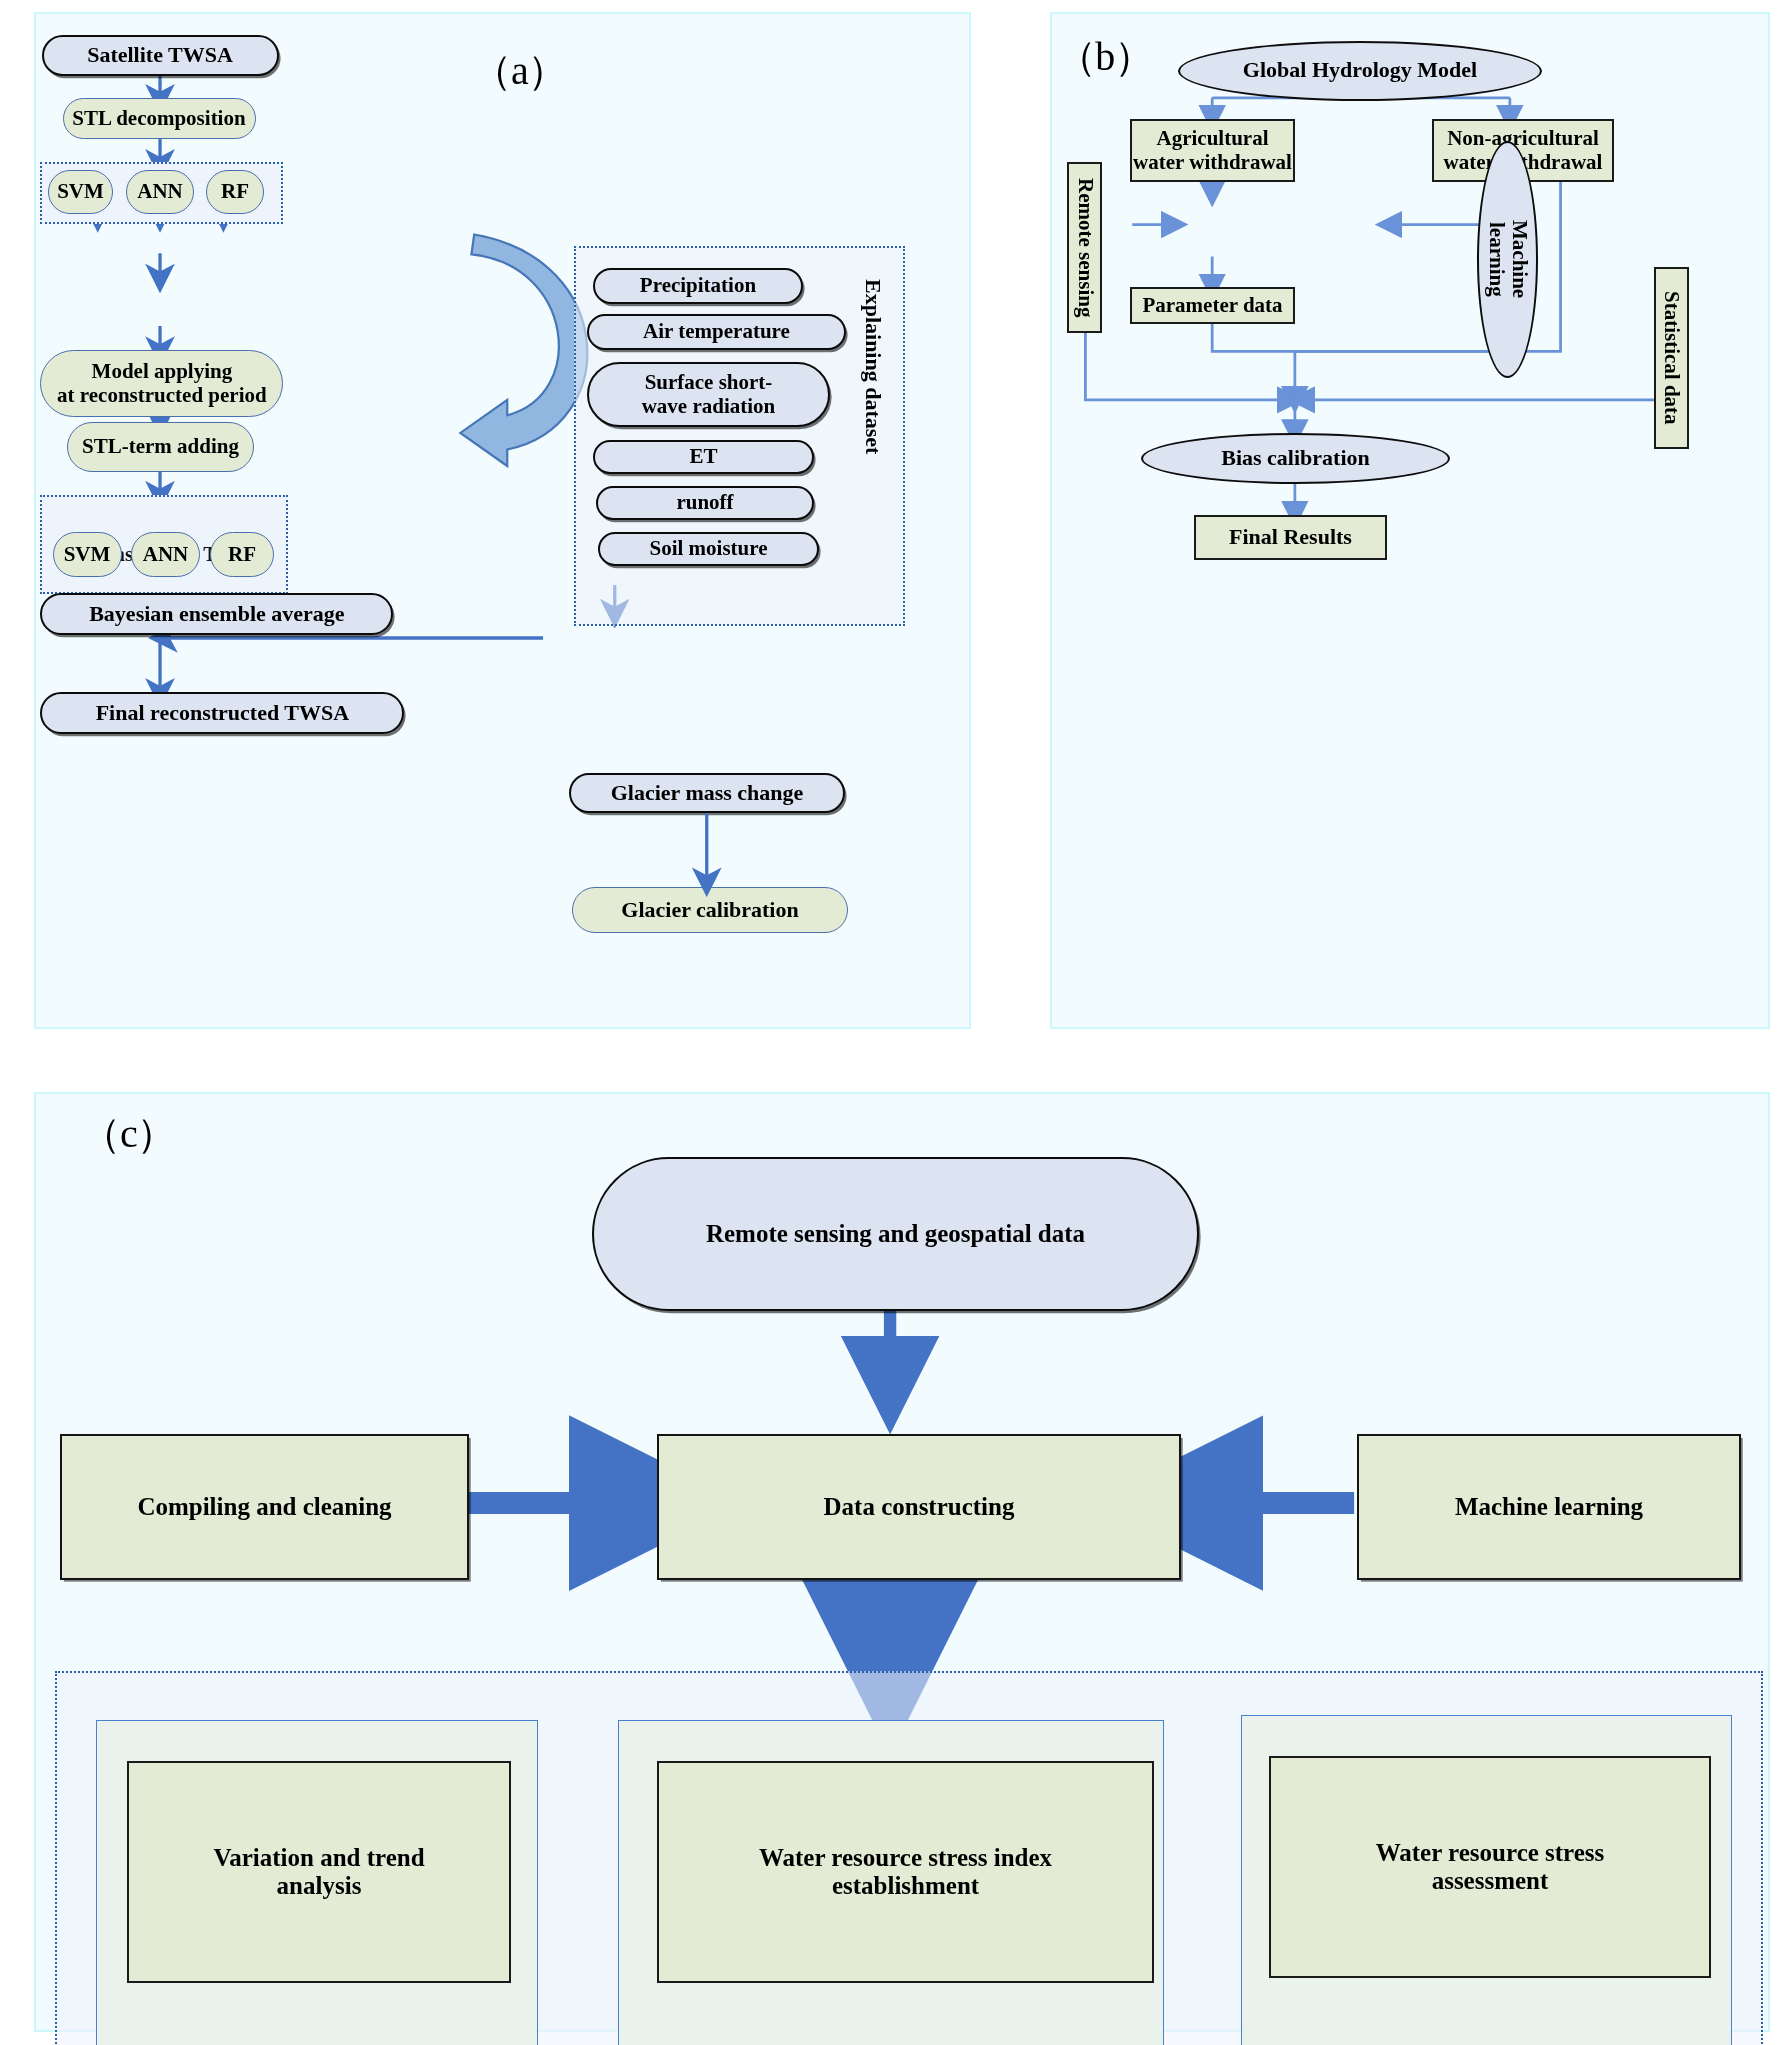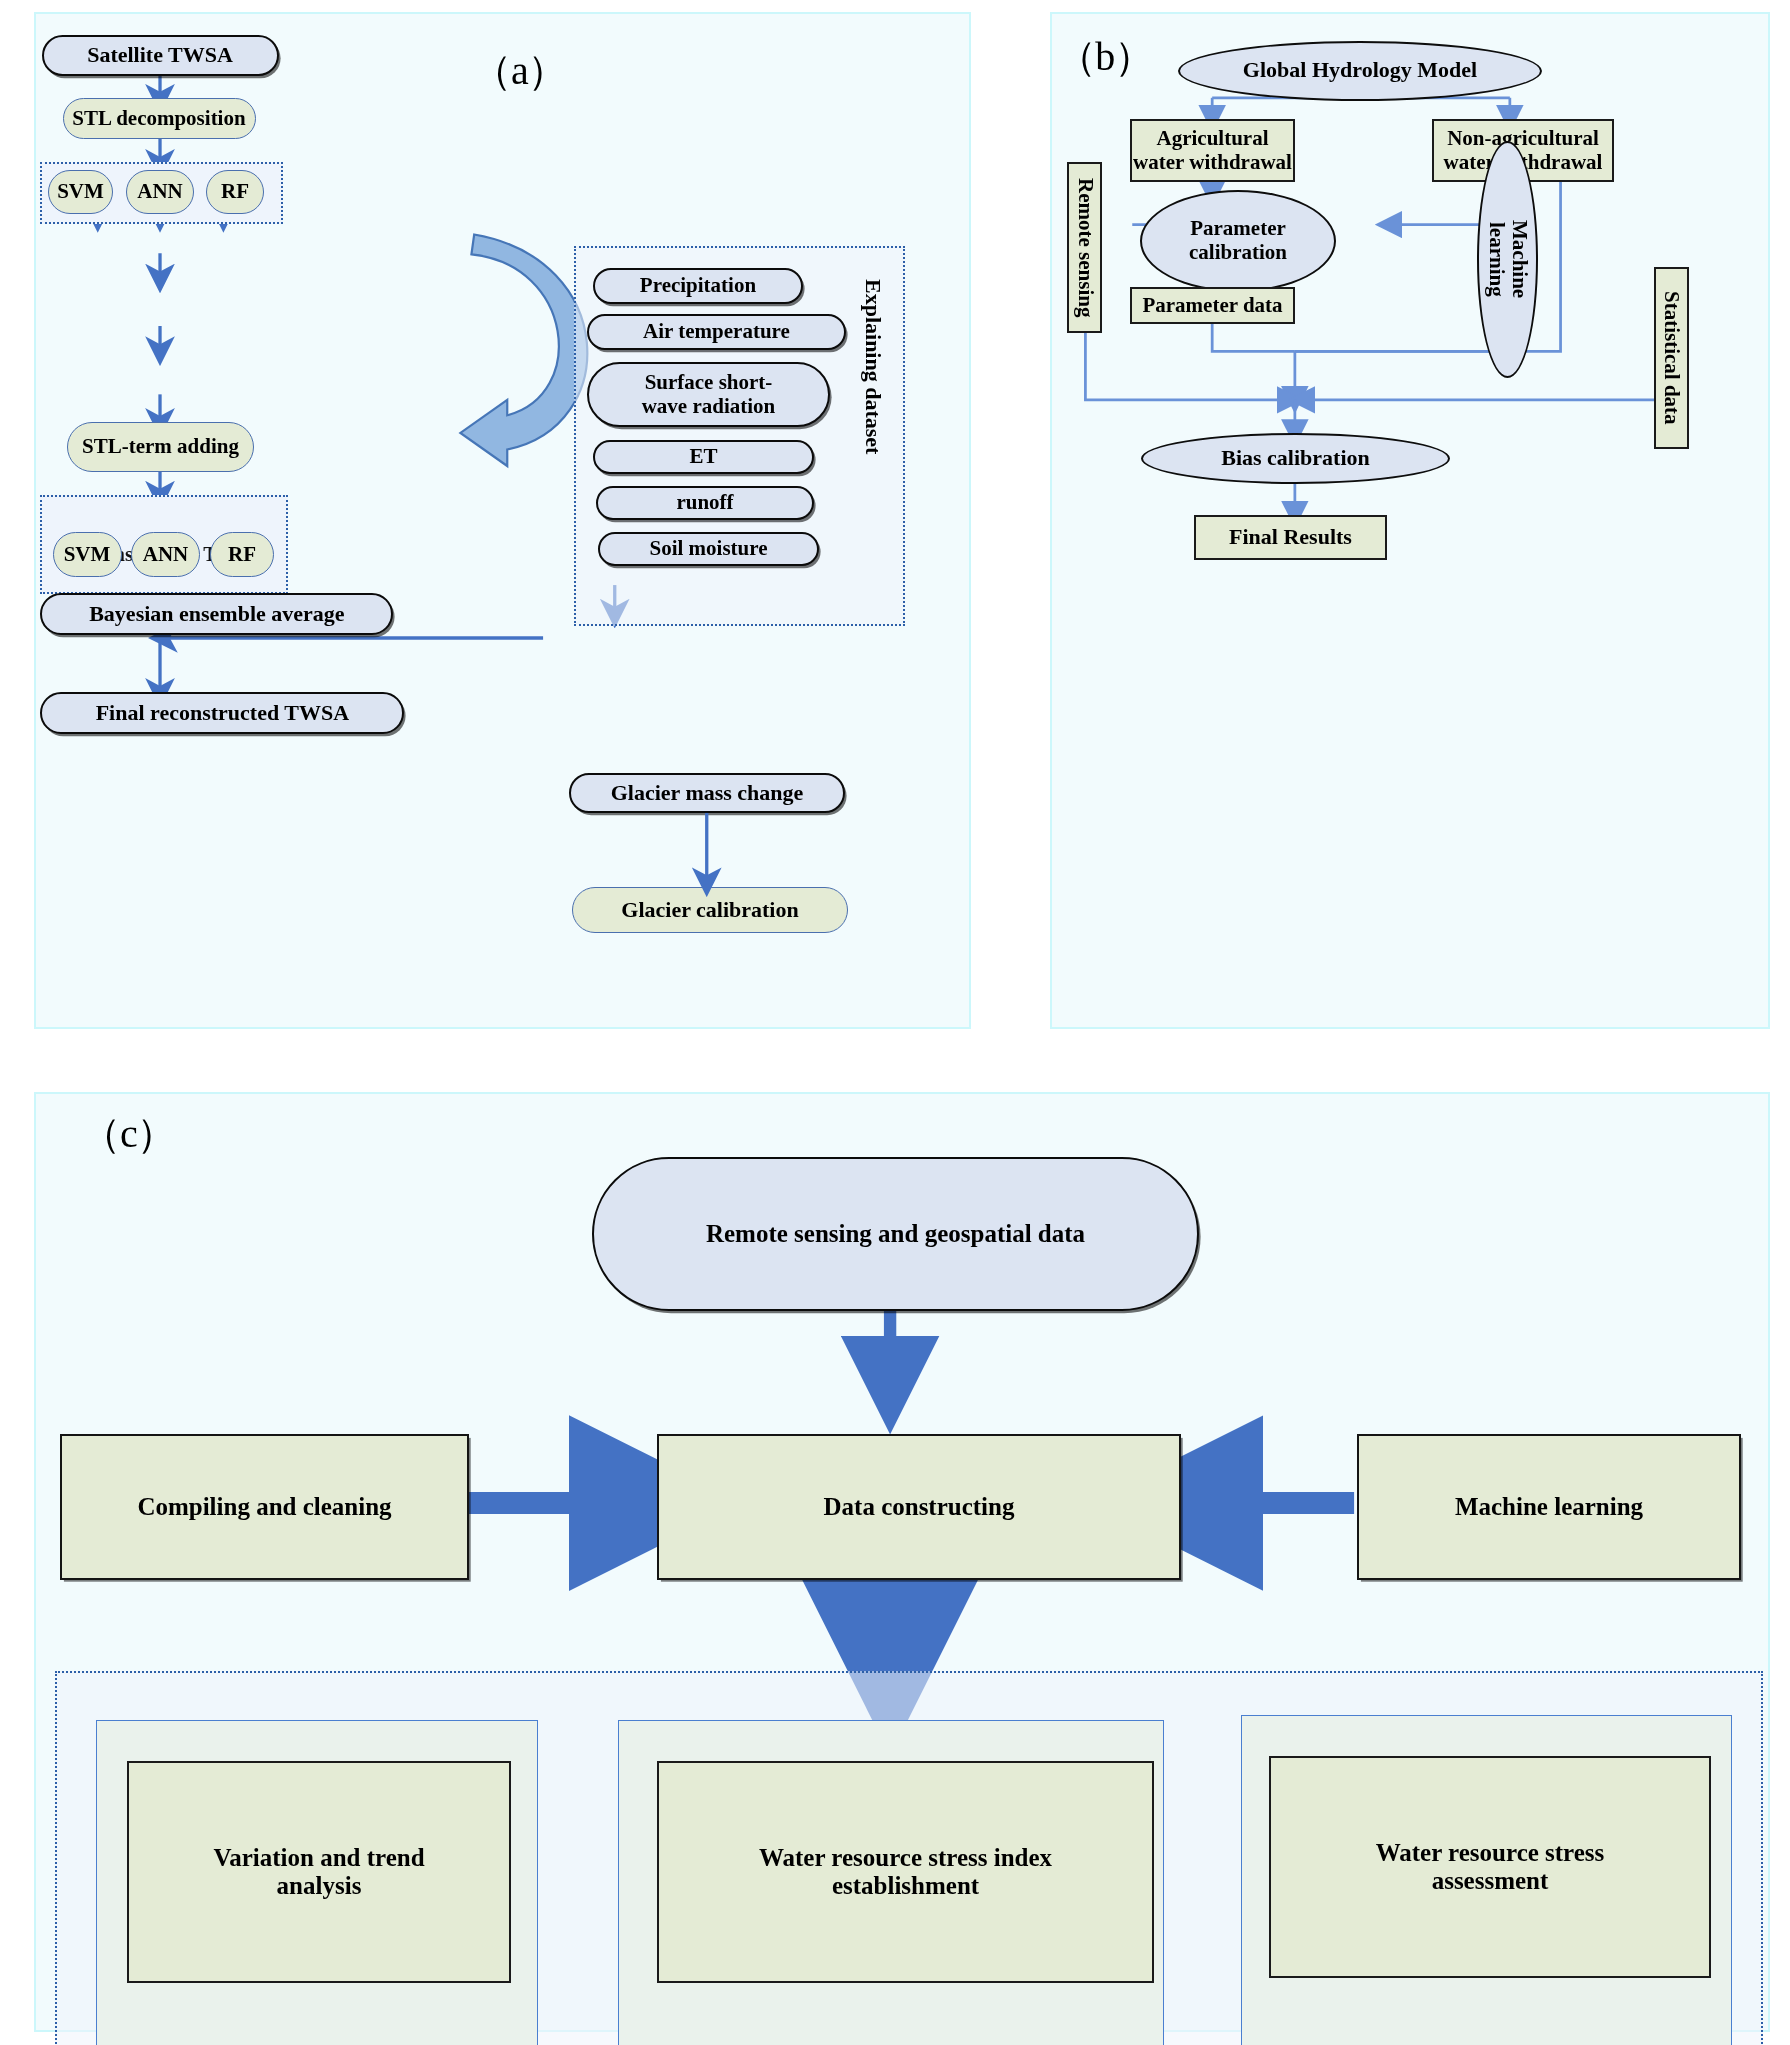--- a/index.html
+++ b/index.html
@@ -82,20 +82,23 @@
       <span>SVM</span>
       </div>
     <div class="node green round-blu" style="left:90px;top:156px;width:68px;height:44px;font-size:21px;">
       <span>ANN</span>
       </div>
     <div class="node green round-blu" style="left:170px;top:156px;width:58px;height:44px;font-size:21px;">
       <span>RF</span>
       </div>
 
 
+    <div class="node green round-blu" style="left:4.4px;top:336px;width:243px;height:67px;font-size:21px;white-space:pre-line;">
+      <span>Model applying
+at reconstructed period</span></div>
 
     <div class="node green round-blu" style="left:31px;top:408px;width:187px;height:50px;font-size:21px;">
       <span>STL-term adding</span>
       </div>
 
     <div class="dash-box" style="left:4.4px;top:481px;width:248px;height:99px;"></div>
     <div class="plain-label" style="left:33px;top:487px;font-size:21px;margin-top:41px;">Reconstructed TWSA</div>
     <div class="node green round-blu" style="left:16.5px;top:518px;width:69px;height:45px;font-size:21px;">
       <span>SVM</span>
       </div>
@@ -210,23 +213,20 @@
 water withdrawal</span></div>
 
     <div class="node green rect-thin vert" style="left:15.4px;top:148px;width:35px;height:171px;font-size:21px;">
       <span>Remote sensing</span>
       </div>
 
     <div class="node blue ellipse-blk vert" style="left:425px;top:127px;width:61px;height:237px;font-size:21px;white-space:pre-line;text-align:center;">
       <span>Machine
 learning</span></div>
 
-    <div class="node blue ellipse-blk" style="left:88px;top:176px;width:196px;height:102px;font-size:21px;white-space:pre-line;">
-      <span>Parameter
-calibration</span></div>
 
     <div class="node green rect-thin" style="left:78px;top:273px;width:165px;height:37px;font-size:21px;">
       <span>Parameter data</span>
       </div>
 
     <div class="node green rect-thin vert" style="left:602px;top:253px;width:35px;height:182px;font-size:21px;">
       <span>Statistical data</span>
       </div>
 
     <div class="node blue ellipse-blk" style="left:89px;top:419px;width:309px;height:51px;font-size:22px;border-radius:50%;">

